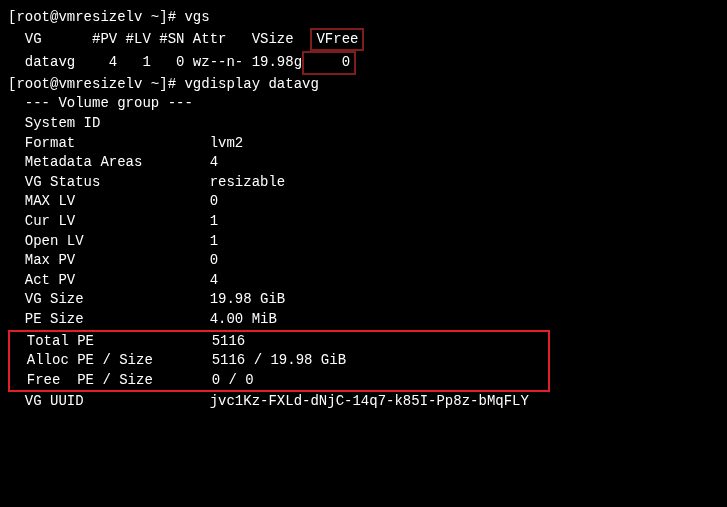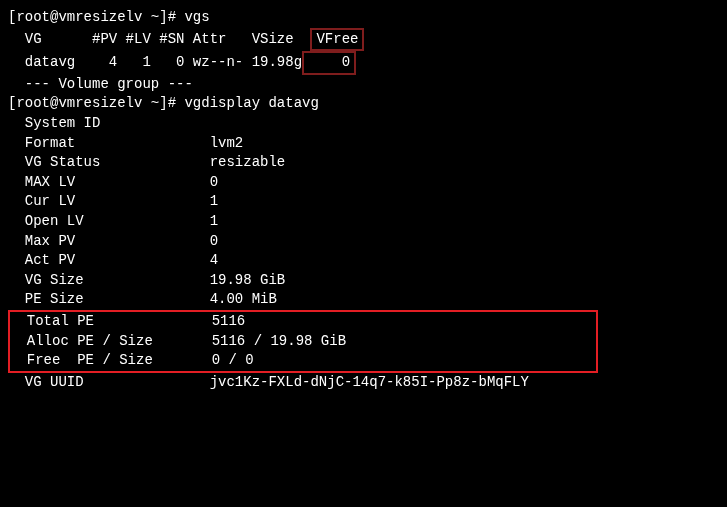--- a/index.html
+++ b/index.html
@@ -17,42 +17,43 @@
       width: 727px;
       height: 507px;
       overflow: hidden;
     }
     .line {
       white-space: pre;
     }
     .highlight-box-block {
       border: 2px solid #e31e24;
       display: block;
-      width: 590px;
+      width: 542px;
     }
     .highlight-box-block .line {
       padding-left: 0;
     }
     .inline-highlight {
       border: 2px solid #7f1d1d;
       padding: 0 4px;
       display: inline-block;
     }
   </style>
 </head>
 <body>
 
 <div>
   <div class="line"><span>[root@vmresizelv ~]# </span><span>vgs</span></div>
   <div class="line"><span>  VG      #PV #LV #SN Attr   VSize  </span><span class="inline-highlight">VFree</span></div>
   <div class="line"><span>  datavg    4   1   0 wz--n- 19.98g</span><span class="inline-highlight">    0</span></div>
+  <div class="line"><span>[root@vmresizelv ~]# </span><span>vgdisplay datavg</span></div>
   <div class="line">  --- Volume group ---</div>
-  <div class="line"><span>[root@vmresizelv ~]# </span><span>vgdisplay datavg</span></div>
   <div class="line">  System ID</div>
   <div class="line">  Format                lvm2</div>
+  <div class="line">  Metadata Areas        4</div>
   <div class="line">  VG Status             resizable</div>
   <div class="line">  MAX LV                0</div>
   <div class="line">  Cur LV                1</div>
   <div class="line">  Open LV               1</div>
   <div class="line">  Max PV                0</div>
   <div class="line">  Act PV                4</div>
   <div class="line">  VG Size               19.98 GiB</div>
   <div class="line">  PE Size               4.00 MiB</div>
   <div class="highlight-box-block">
     <div class="line">  Total PE              5116</div>

